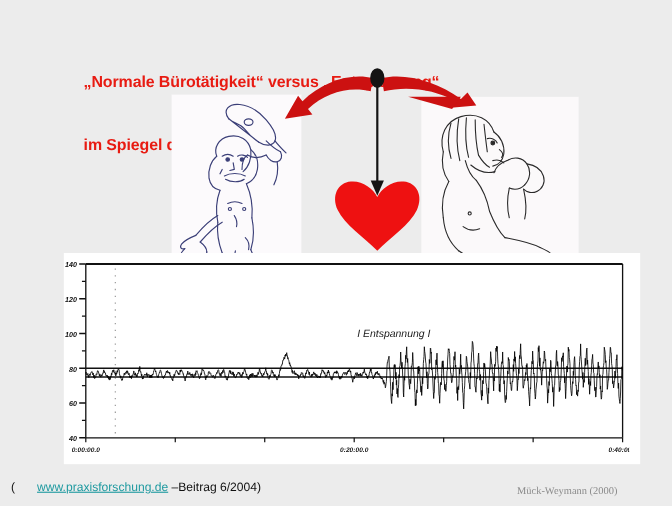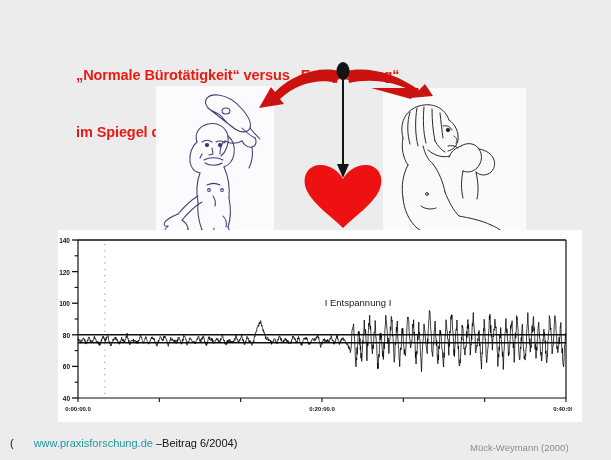--- a/index.html
+++ b/index.html
@@ -29,31 +29,32 @@
   #panel-left{left:156px;top:86px;width:118px;height:198px;background:#fcfafc;}
   #panel-right{left:383px;top:88px;width:143px;height:194px;background:#fbf9fa;}
 
   
   #arrow-graphic{position:absolute;left:253px;top:58px;width:190px;height:180px;}
 
   
   #chart-panel{
     position:absolute;left:58px;top:230px;width:524px;height:192px;
     background:#ffffff;
+    font-style:italic;
   }
   #chart-svg{position:absolute;left:0;top:0;}
 
   .footer-left{
     position:absolute;left:10px;top:437px;
     font-size:11px;color:#111;white-space:pre;
   }
-  .footer-left .url{color:#1f9aa0;padding-left:20px;}
+  .footer-left .url{color:#1f9aa0;text-decoration:underline;padding-left:20px;}
   .footer-right{
     position:absolute;left:470px;top:442px;
-    font-size:9.5px;color:#8b8b8b;white-space:pre;
+    font-size:9.5px;color:#8b8b8b;white-space:pre;font-family:Liberation Serif, serif;
   }
 </style>
 </head>
 <body>
 
 <div id="slide">
 
   <div class="title">
     <div>„Normale Bürotätigkeit“ versus „Entspannung“</div>
     <div>im Spiegel des Herzschlags</div>

